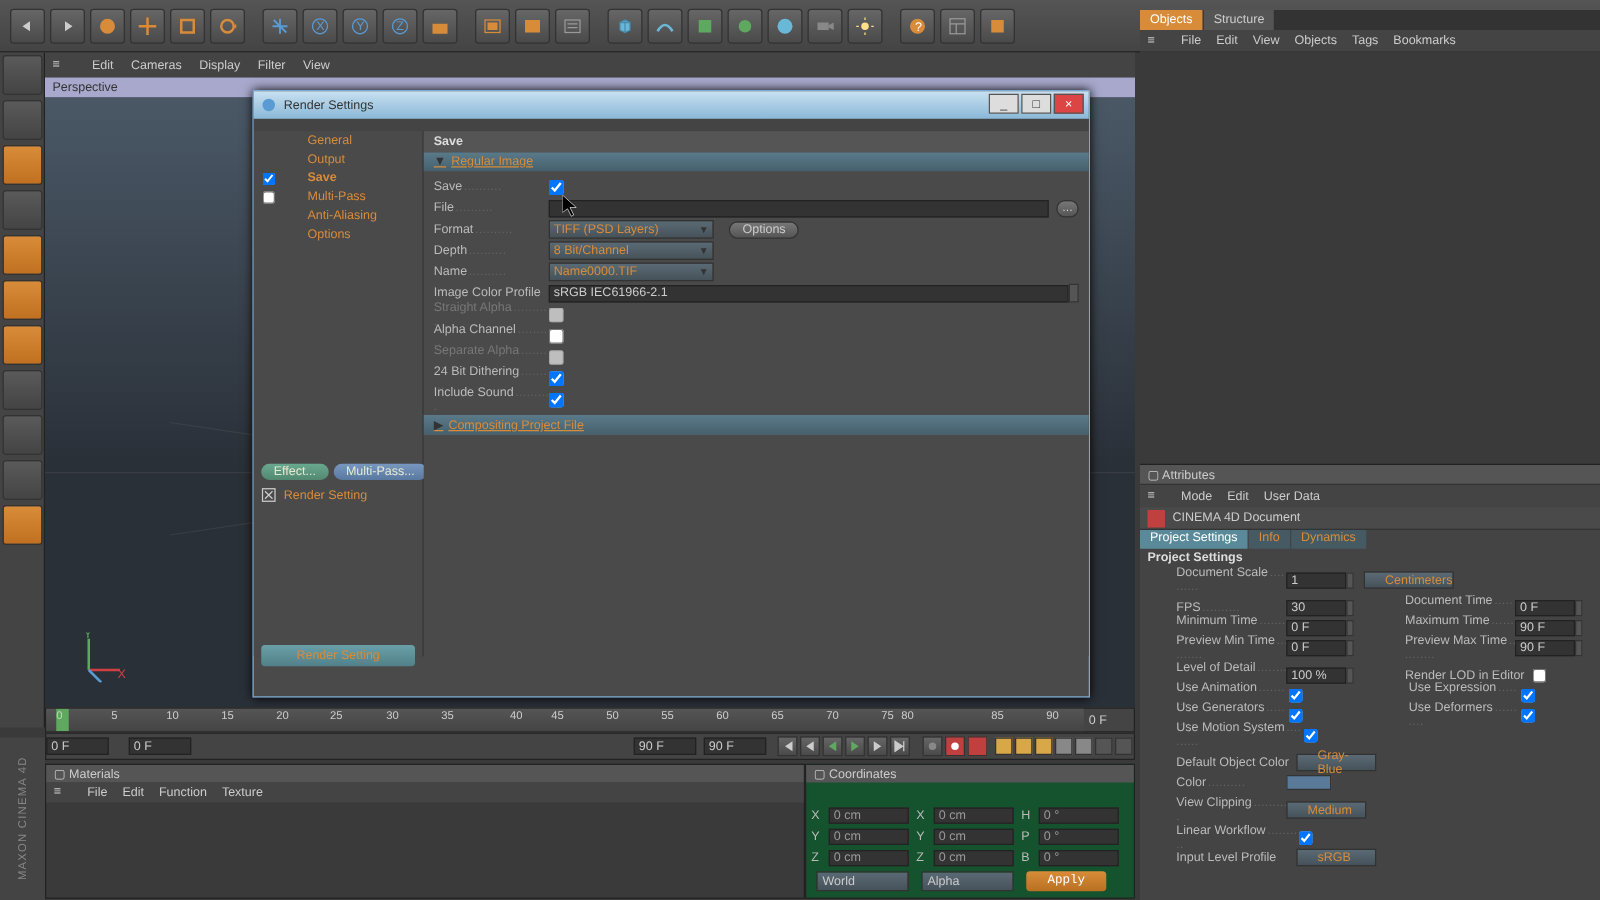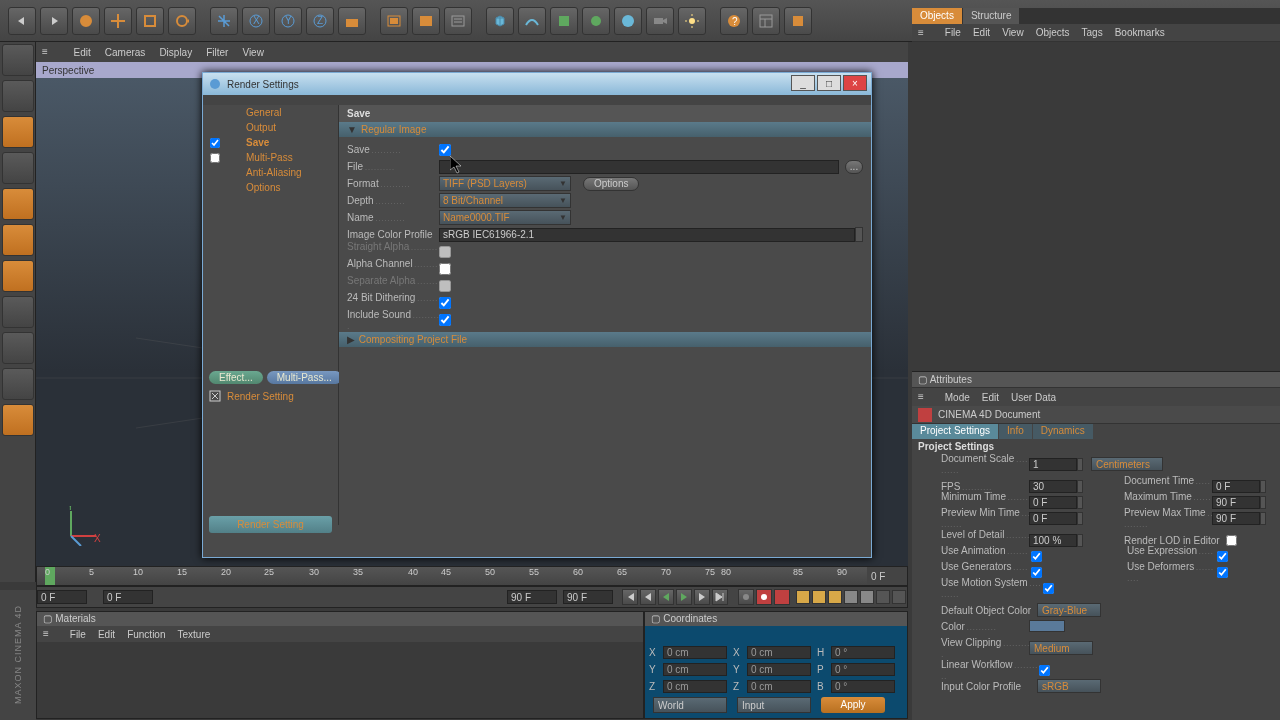--- a/index.html
+++ b/index.html
@@ -31,21 +31,21 @@
 .rd-titlebar .win-btn { width: 24px; height: 16px; margin-left: 2px; border: 1px solid #555; background: #ddd; cursor: pointer; display:flex; align-items:center; justify-content:center; }
 .rd-titlebar .win-btn.close { background: #d44; color: #fff; }
 .rd-handle { height: 10px; background: #444; }
 .rd-body { display: flex; height: 420px; }
 .rd-sidebar { width: 136px; background: #4a4a4a; border-right: 1px solid #333; padding: 2px; }
 .rd-sidebar-row { display:flex; align-items:flex-start; height:15px; padding:0 2px;gap:19px; }
 .rd-sidebar-row .chk-slot { width: 16px; height: 12px; display:flex; align-items:center; justify-content:center; }
 .rd-side-item { cursor: pointer; padding: 0 4px; font-size: 10px; color: #d88c3a; }
 .rd-content { flex: 1; background: #4a4a4a; padding: 0; }
 .rd-section-title { background: #555; padding: 3px 8px; font-weight: bold; color: #ddd; }
-.rd-header-bar { background: linear-gradient(#5a7a8a,#46606c); padding: 2px 8px; color: #d88c3a; font-size:10px; }
+.rd-header-bar { background: linear-gradient(#5a7a8a,#46606c); padding: 2px 8px; color: #d88c3a; font-size:10px;text-decoration:underline; }
 .rd-header-bar .tri { color:#333; margin-right:4px; }
 .rd-form { padding: 4px 8px; }
 .rd-row { display: flex; align-items: center; height: 17px; margin: 0; }
 .rd-label { width: 92px; color: #bbb; font-size: 10px; }
 .rd-label.dim { color: #777; }
 .rd-input-txt { flex: 1; background: #333; border: 1px solid #222; color: #ccc; height: 14px; padding: 0 3px; font-size:10px; }
 .rd-select { width: 132px; background: linear-gradient(#5a6a74,#46525a); border: 1px solid #333; color: #d88c3a; height: 15px; padding: 0 3px; font-size:10px; cursor:pointer; display:flex; align-items:center; justify-content:space-between; }
 .rd-select .arr { color:#333; font-size:8px; }
 .rd-checkbox { width: 12px; height: 12px; cursor: pointer; }
 .rd-btn { background: linear-gradient(#777,#555); border: 1px solid #333; border-radius: 9px; padding: 1px 10px; color: #ccc; cursor: pointer; font-size:10px; height:14px; display:flex; align-items:center; }
@@ -71,21 +71,21 @@
 .rp-subtabs { height: 15px; display: flex; font-size:10px; }
 .rp-subtab { padding: 1px 8px; cursor:pointer; background:#465a64; margin-right:1px; color:#d88c3a; }
 .rp-subtab.active { background: #5a8a9a; color:#fff; }
 .rp-section-title { padding: 2px 6px; font-weight: bold; font-size:10px; color:#ddd; }
 .rp-form { padding: 2px 4px; }
 .rp-row { display: flex; align-items: center; height: 16px; font-size:10px; }
 .rp-lbl { width: 88px; color:#bbb;margin-left:25px; }
 .rp-lbl.w68 { width: 88px; }
 .rp-num { width: 48px; background:#333; border:1px solid #222; color:#ccc; height:13px; padding:0 3px; font-size:10px; }
 .rp-spn { width: 6px; height:13px; background:#555; border:1px solid #333; cursor:pointer; }
-.rp-sel-sm { width: 64px; background: linear-gradient(#5a6a74,#46525a); border:1px solid #333; color:#d88c3a; height:14px; font-size:10px; padding:0 4px; cursor:pointer; display:flex; align-items:center; }
+.rp-sel-sm { width: 64px; background: linear-gradient(#5a6a74,#46525a); border:1px solid #333; color:#d88c3a; height:14px; font-size:10px; padding:0 16px; cursor:pointer; display:flex; align-items:center; }
 .rp-chk { width:11px; height:11px; cursor:pointer; margin-left:2px; }
 .rp-color-swatch { width:36px; height:12px; background:#5a7a9a; border:1px solid #333; cursor:pointer; }
 
 
 .timeline { position: absolute; left: 36px; top: 566px; width: 872px; height: 20px; background: #444; display: flex; align-items: center; border:1px solid #222; }
 .tl-ruler { flex: 1; height: 18px; background: linear-gradient(#555,#444); position: relative; overflow:hidden; }
 .tl-tick { position: absolute; top: 0; font-size: 9px; color: #ccc; }
 .tl-playhead { position:absolute; left: 8px; top:0; width:10px; height:18px; background:#5fa85f; }
 .tl-end { width: 40px; padding: 0 4px; font-size:10px; }
 
@@ -98,29 +98,29 @@
 .pb-icons-right { margin-left: 4px; display:flex; }
 .pb-colorsq { width:14px; height:14px; margin:0 1px; border:1px solid #333; }
 
 
 .materials-panel { position: absolute; left: 36px; top: 611px; width: 608px; height: 108px; background: #3a3a3a; border:1px solid #222; }
 .mp-header { height: 14px; background: #555; padding: 1px 6px; font-size:10px; }
 .mp-menus { height: 16px; background: #444; display:flex; align-items:center; padding:0 6px; }
 .mp-menus span { margin-right: 12px; cursor:pointer; font-size:10px; }
 
 
-.coords-panel { position: absolute; left: 644px; top: 611px; width: 264px; height: 108px; background: #0c4a6e; border:1px solid #222; }
+.coords-panel { position: absolute; left: 644px; top: 611px; width: 264px; height: 108px; background: #14532d; border:1px solid #222; }
 .cp-header { height: 14px; background: #555; padding: 1px 6px; font-size:10px; }
 .cp-body { padding: 4px; }
 .cp-row { display: flex; align-items: center; height: 17px; font-size:10px; }
 .cp-lbl { width: 14px; color:#bbb; }
 .cp-val { width: 64px; background:#333; border:1px solid #222; color:#999; height:13px; padding:0 3px; font-size:10px; margin-right:6px; }
 .cp-footer { display:flex; padding: 2px 4px; gap: 10px; }
 .cp-sel { flex:0 0 74px; background: linear-gradient(#5a6a74,#46525a); border:1px solid #333; color:#ccc; height:16px; padding:0 4px; font-size:10px; cursor:pointer; display:flex; align-items:center; }
-.cp-apply { flex:0 0 64px; background: linear-gradient(#d88c3a,#b87020); border-radius:3px; text-align:center; padding:2px; cursor:pointer; color:#fff; font-size:10px; }
+.cp-apply { flex:0 0 64px; background: linear-gradient(#d88c3a,#b87020); border-radius:3px; text-align:center; padding:2px; cursor:pointer; color:#fff; font-size:10px;font-family:Liberation Mono, monospace; }
 
 
 .brand-strip { position:absolute; left:0; bottom:0; width:36px; height:130px; background:#444; display:flex; align-items:center; justify-content:center; }
 .brand-text { writing-mode: vertical-rl; transform: rotate(180deg); font-size:9px; color:#888; letter-spacing:1px; }
 
 
 .fake-cursor { position:absolute; left:450px; top:156px; width:12px; height:18px; z-index:999; pointer-events:none; }
 
 .dots::after { content: " . . . . . . . . . . "; color:#666; font-size:9px; letter-spacing:-1px; }
 .spacer { flex:1; }
@@ -541,21 +541,21 @@
     <div class="rp-row">
       <span class="rp-lbl dots">View Clipping</span>
       <div class="rp-sel-sm">Medium</div>
     </div>
     <div style="height:6px"></div>
     <div class="rp-row">
       <span class="rp-lbl dots" style="width:96px">Linear Workflow</span>
       <input type="checkbox" class="rp-chk" checked="" style="">
     </div>
     <div class="rp-row">
-      <span class="rp-lbl" style="width:96px">Input Color Profile</span>
+      <span class="rp-lbl" style="width:96px">Input Level Profile</span>
       <div class="rp-sel-sm">sRGB</div>
     </div>
   </div>
 </div>
 
 <div class="timeline">
   <div class="tl-ruler">
     <div class="tl-playhead"></div>
   <span class="tl-tick" style="left: 8px;">0</span>
       <span class="tl-tick" style="left: 52px;">5</span>
@@ -679,21 +679,21 @@
           <span class="cp-lbl">Z</span>
           <input class="cp-val" value="0 cm" style="">
           <span class="cp-lbl">Z</span>
           <input class="cp-val" value="0 cm" style="">
           <span class="cp-lbl">B</span>
           <input class="cp-val" value="0 °" style="">
         </div>
       </div>
     <div class="cp-footer">
       <div class="cp-sel">World</div>
-      <div class="cp-sel">Input</div>
+      <div class="cp-sel">Alpha</div>
       <div class="cp-apply">Apply</div>
     </div>
   </div>
 </div>
 
 <div class="brand-strip">
   <div class="brand-text">MAXON CINEMA 4D</div>
 </div>
 
 <svg class="fake-cursor">

